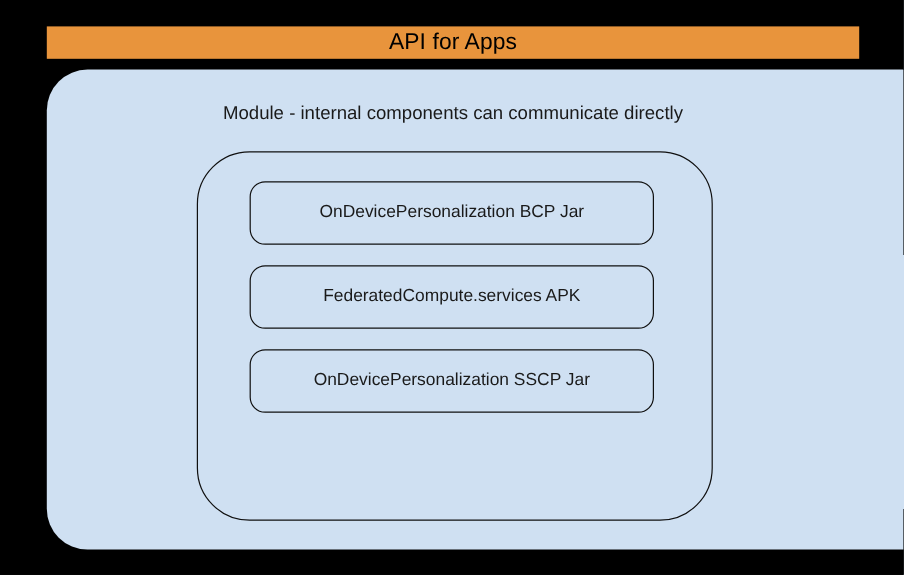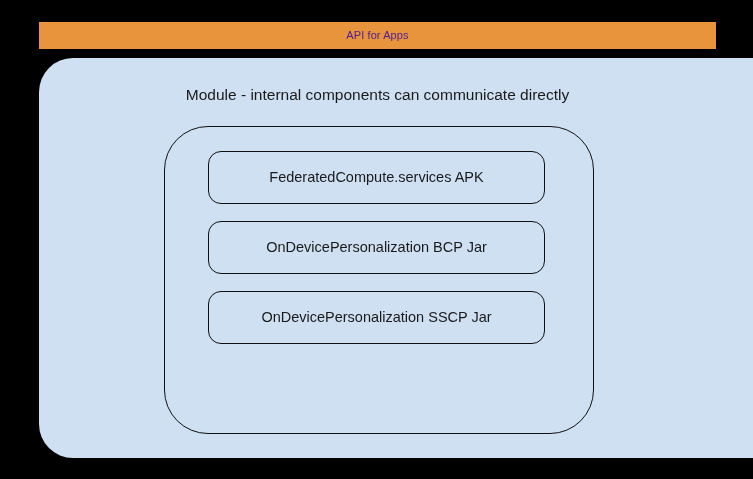--- a/index.html
+++ b/index.html
@@ -25,22 +25,22 @@
     left: 39px;
     top: 22px;
     width: 677px;
     height: 27px;
     background: #E8943C;
     display: flex;
     align-items: center;
     justify-content: center;
   }
   .api-bar-label {
-    font-size: 11px;
-    color: #4c1d95;
+    font-size: 19px;
+    color: #000000;
     letter-spacing: 0.1px;
     line-height: 1;
     white-space: nowrap;
   }
 
   
   .module-panel {
     position: absolute;
     left: 39px;
     top: 58px;
@@ -114,25 +114,25 @@
   <div class="module-panel">
 
     <div class="module-caption">Module - internal components can communicate directly</div>
 
     <div class="inner-container"></div>
 
     <div class="component-list">
 
 
       <div class="component-box">
-        <span class="component-label">FederatedCompute.services APK</span>
+        <span class="component-label">OnDevicePersonalization BCP Jar</span>
       </div>
 
       <div class="component-box">
-        <span class="component-label">OnDevicePersonalization BCP Jar</span>
+        <span class="component-label">FederatedCompute.services APK</span>
       </div>
 
       <div class="component-box">
         <span class="component-label">OnDevicePersonalization SSCP Jar</span>
       </div>
 
     </div>
   </div>
 </div>
 

